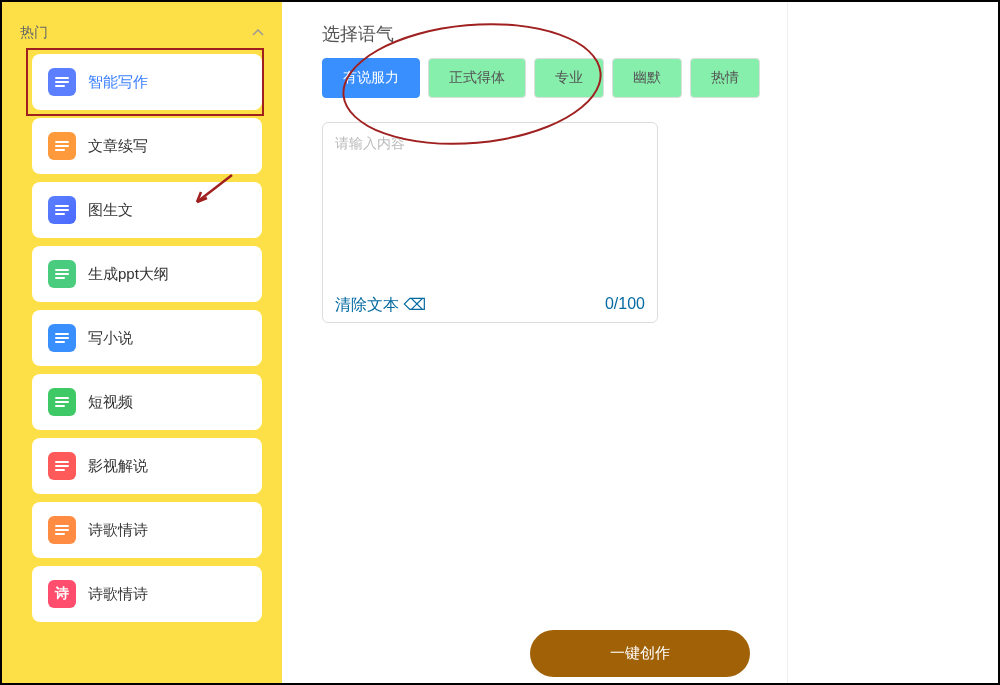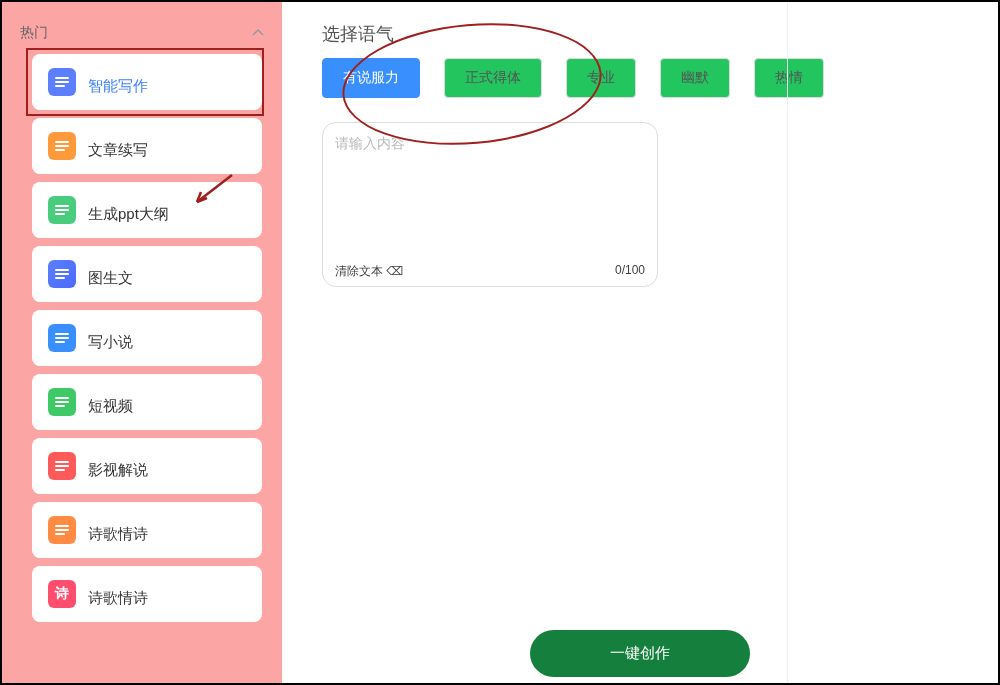--- a/index.html
+++ b/index.html
@@ -11,21 +11,21 @@
       overflow: hidden;
       position: relative;
       border: 2px solid #000;
     }
     .container {
       display: flex;
       height: 100%;
     }
     .sidebar {
       width: 280px;
-      background: #fca5a5;
+      background: #fde047;
       padding: 10px;
       overflow-y: auto;
     }
     .sidebar-section-header {
       display: flex;
       justify-content: space-between;
       align-items: center;
       padding: 12px 8px;
       color: #666;
       font-size: 14px;
@@ -41,21 +41,21 @@
     .sidebar-items {
       display: flex;
       flex-direction: column;
       gap: 8px;
     }
     .sidebar-item-wrapper {
       position: relative;
     }
     .sidebar-item {
       display: flex;
-      align-items: flex-end;
+      align-items: center;
       gap: 12px;
       padding: 14px 16px;
       background: #fff;
       border-radius: 8px;
       cursor: pointer;
       font-size: 15px;
       color: #333;
       margin-left: 20px;
       margin-right: 10px;
     }
@@ -115,76 +115,77 @@
       background: #fff;
     }
     .section-label {
       font-size: 18px;
       color: #555;
       margin-bottom: 12px;
     }
     .tone-options {
       display: flex;
       flex-wrap: wrap;
-      gap: 24px;
+      gap: 8px;
       margin-bottom: 24px;
     }
     .tone-btn {
       padding: 10px 20px;
       border: 1px solid #ddd;
       border-radius: 4px;
-      background: #22c55e;
+      background: #86efac;
       font-size: 14px;
       color: #555;
       cursor: pointer;
     }
     .tone-btn.active {
       background: #3a8fff;
       color: #fff;
       border-color: #3a8fff;
     }
     .textarea-wrapper {
       position: relative;
       width: 336px;
       border: 1px solid #ddd;
-      border-radius: 14px;
+      border-radius: 6px;
       background: #fff;
     }
     .content-area {
       width: 100%;
       height: 130px;
       border: none;
       padding: 12px;
       font-size: 14px;
       font-family: inherit;
       resize: none;
       outline: none;
       background: transparent;
     }
     .content-area::placeholder { color: #bbb; }
     .textarea-footer {
       display: flex;
       justify-content: space-between;
       padding: 6px 12px;
-      font-size: 12px;
-      color: #404040;
+      font-size: 16px;
+      color: #0369a1;
+      margin-top: 32px;
     }
     .clear-text {
       cursor: pointer;
     }
     .bottom-bar {
       position: absolute;
       bottom: 6px;
       left: 0;
       right: 0;
       display: flex;
       justify-content: center;
     }
     .create-btn {
-      background: #15803d;
+      background: #a16207;
       color: #fff;
       border: none;
       border-radius: 30px;
       padding: 14px 80px;
       font-size: 15px;
       cursor: pointer;
     }
     .arrow-annotation {
       position: absolute;
       left: 185px;
@@ -246,40 +247,40 @@
                 <span></span>
                 <span></span>
                 <span></span>
               </div>
             </div>
             <span>文章续写</span>
           </div>
         </div>
         <div class="sidebar-item-wrapper">
           <div class="sidebar-item">
+            <div class="item-icon icon-bluegrad">
+              <div class="doc-lines">
+                <span></span>
+                <span></span>
+                <span></span>
+              </div>
+            </div>
+            <span>图生文</span>
+          </div>
+        </div>
+        <div class="sidebar-item-wrapper">
+          <div class="sidebar-item">
             <div class="item-icon icon-green">
               <div class="doc-lines">
                 <span></span>
                 <span></span>
                 <span></span>
               </div>
             </div>
             <span>生成ppt大纲</span>
-          </div>
-        </div>
-        <div class="sidebar-item-wrapper">
-          <div class="sidebar-item">
-            <div class="item-icon icon-bluegrad">
-              <div class="doc-lines">
-                <span></span>
-                <span></span>
-                <span></span>
-              </div>
-            </div>
-            <span>图生文</span>
           </div>
         </div>
         <div class="sidebar-item-wrapper">
           <div class="sidebar-item">
             <div class="item-icon icon-blue2">
               <div class="doc-lines">
                 <span></span>
                 <span></span>
                 <span></span>
               </div>

